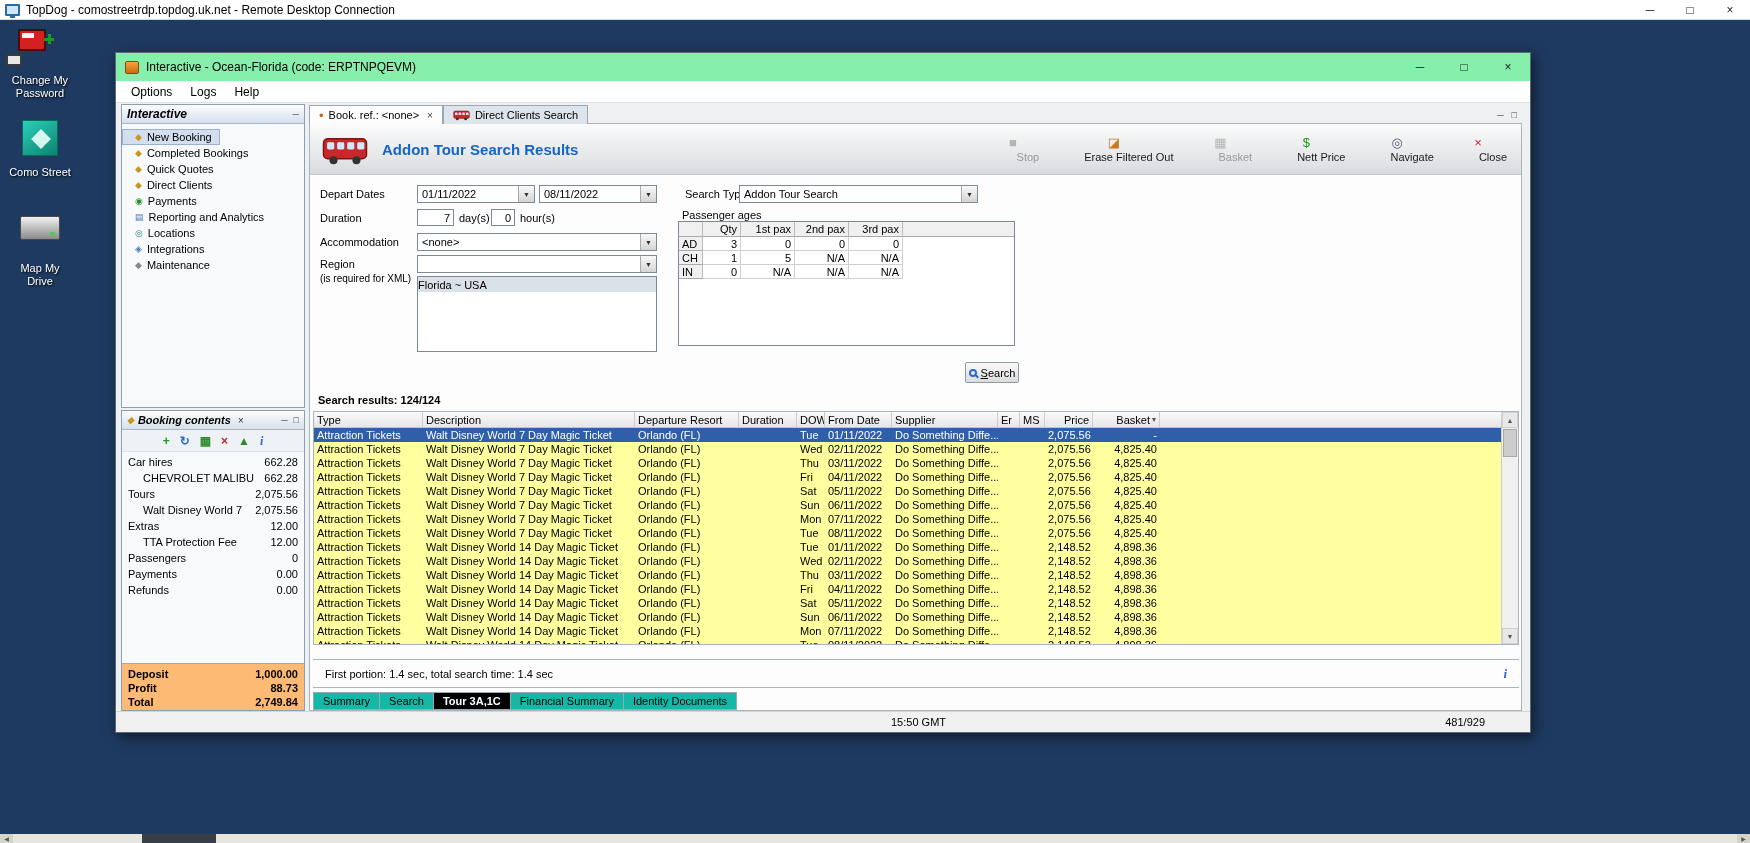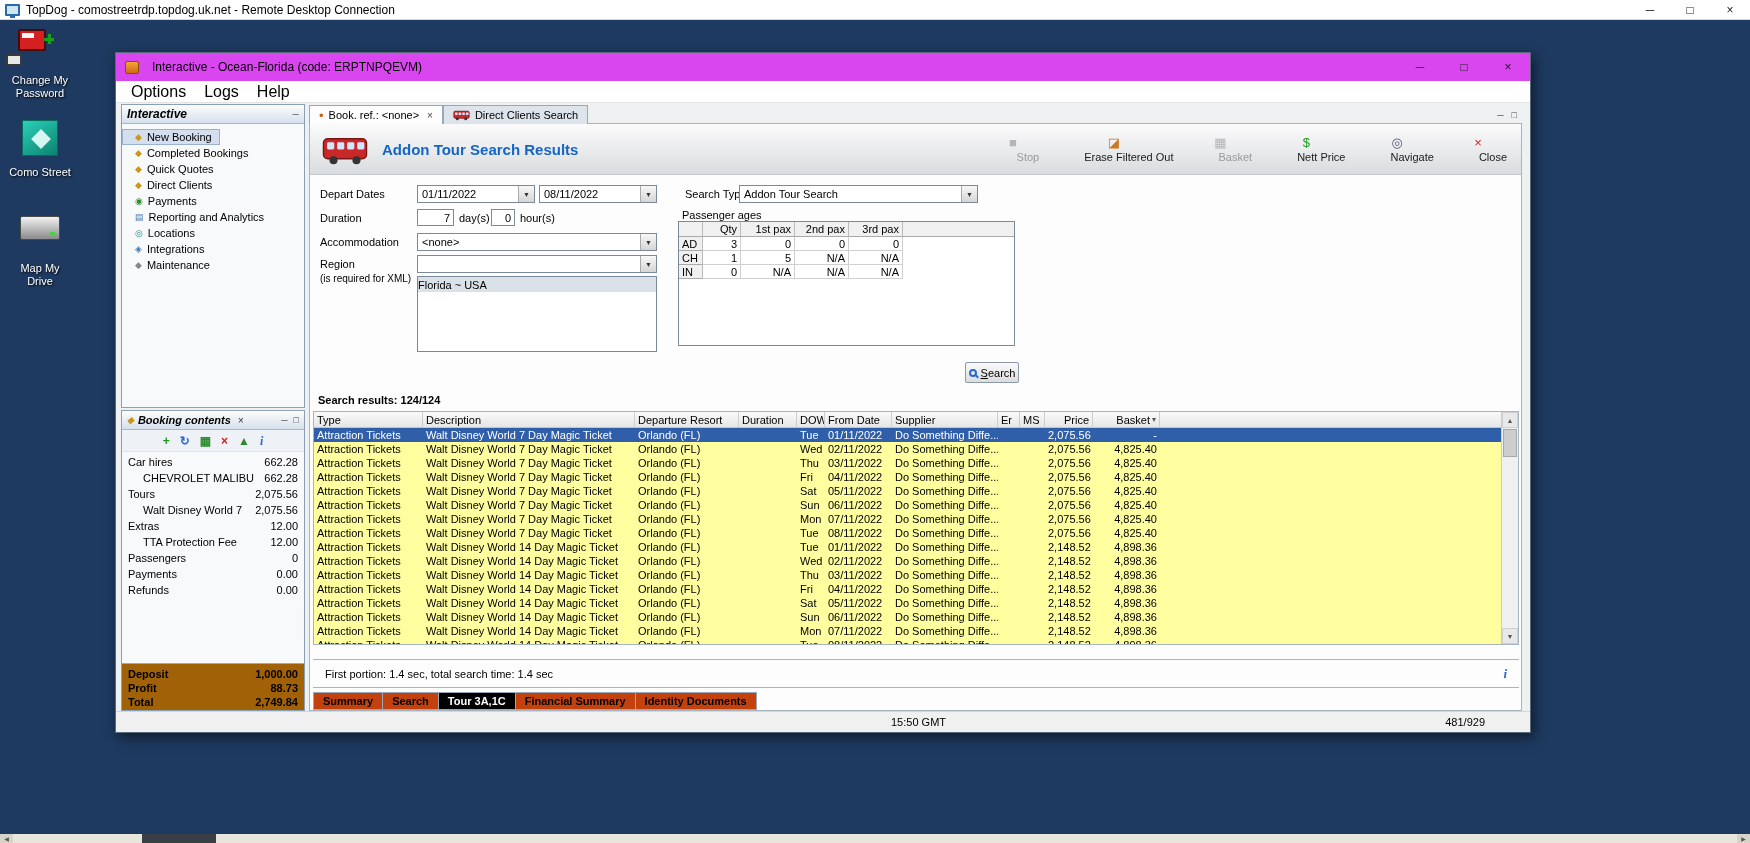--- a/index.html
+++ b/index.html
@@ -27,26 +27,26 @@
   .cmp .cmp-plus::before { content:""; position:absolute; left:4px; top:0; width:3px; height:10px; background:#17a017; }
   .cmp .cmp-plus::after { content:""; position:absolute; left:0; top:4px; width:10px; height:3px; background:#17a017; }
   .cmp .cmp-mon { position:absolute; left:4px; top:26px; width:16px; height:12px; background:#e8e8e8; border:2px solid #3a3a3a; }
   .cs { width:36px; height:36px; margin:2px auto 0; background:linear-gradient(145deg,#2ad0b8,#0d8270); border:1px solid #0a6a58; position:relative; }
   .cs::after { content:""; position:absolute; left:11px; top:11px; width:14px; height:14px; background:#eafffb; transform:rotate(45deg); opacity:.9; }
   .drv { width:40px; height:24px; margin:8px auto 0; background:linear-gradient(#f2f2f2,#8a8a8a); border:1px solid #4a4a4a; border-radius:2px; position:relative; }
   .drv::after { content:""; position:absolute; right:4px; bottom:4px; width:5px; height:3px; background:#4cd04c; }
 
   
   .app-window { position:absolute; left:115px; top:32px; width:1416px; height:681px; background:#f0f0f0; border:1px solid #5a6a7a; box-shadow:3px 4px 12px rgba(0,0,0,.55); }
-  .win-titlebar { height:28px; background:#d946ef; display:flex; align-items:center; gap:13px; padding-left:9px; font-size:12px; }
+  .win-titlebar { height:28px; background:#86efac; display:flex; align-items:center; gap:7px; padding-left:9px; font-size:12px; }
   .app-icon { width:14px; height:13px; background:linear-gradient(#f5a43c,#cf6a12); border:1px solid #8a4a08; border-radius:2px; }
   .win-controls { margin-left:auto; display:flex; height:100%; }
   .win-ctrl { width:44px; display:flex; align-items:center; justify-content:center; font-size:12px; color:#222; cursor:pointer; }
   .menubar { height:22px; background:#fff; border-bottom:1px solid #e2e2e2; display:flex; align-items:center; padding-left:6px; }
-  .menu-item { padding:2px 9px; font-size:16px; cursor:pointer; }
+  .menu-item { padding:2px 9px; font-size:12px; cursor:pointer; }
   .win-body { position:absolute; top:50px; left:0; right:0; bottom:21px; background:#eef0f2; }
 
   
   .panel { position:absolute; left:5px; width:184px; background:#f7f9fb; border:1px solid #8ca0b3; }
   .nav-panel { top:1px; height:304px; }
   .booking-panel { top:307px; height:301px; }
   .panel-header { height:19px; background:linear-gradient(#fdfdfd,#d5e0ec); border-bottom:1px solid #aab8c6; display:flex; align-items:center; gap:4px; padding:0 5px; font-weight:bold;font-style:italic; }
   .nav-panel .panel-header { font-size:12px; }
   .panel-icon { font-size:9px; color:#c9971c; }
   .ph-close { font-size:10px; color:#333; margin-left:3px; cursor:pointer; font-weight:normal; }
@@ -66,21 +66,21 @@
   .bk-toolbar { height:22px; display:flex; align-items:center; justify-content:center; gap:10px; background:#eef2f6; border-bottom:1px solid #dde4ea; }
   .bk-tool { font-size:12px; font-weight:bold; cursor:pointer; line-height:1; }
   .bk-tool:nth-child(1){ color:#1a9c1a; } .bk-tool:nth-child(2){ color:#2a6ad0; }
   .bk-tool:nth-child(3){ color:#2d8a2d; } .bk-tool:nth-child(4){ color:#cc2222; }
   .bk-tool:nth-child(5){ color:#2d8a2d; } .bk-tool:nth-child(6){ color:#2a6ad0; font-family:"Liberation Serif",serif; font-style:italic; }
   .bk-list { padding-top:2px; }
   .bk-row { display:flex; align-items:center; height:16px; padding:0 6px; }
   .bk-row.indent { padding-left:21px; }
   .bk-label { flex:1; white-space:nowrap; overflow:hidden; }
   .bk-value { padding-left:4px; }
-  .bk-totals { position:absolute; top:252px; left:0; right:0; border-top:1px solid #9aacbc; padding:4px 6px 0; background:#a16207; }
+  .bk-totals { position:absolute; top:252px; left:0; right:0; border-top:1px solid #9aacbc; padding:4px 6px 0; background:#fdba74; }
   .bk-total-row { display:flex; justify-content:space-between; height:14px; font-weight:bold; }
 
   
   .main-col { position:absolute; left:193px; top:0; right:8px; bottom:0; }
   .doc-body { position:absolute; top:20px; left:0; right:0; height:588px; background:#fdfdfd; border:1px solid #a8b4c0; }
   .doc-tabbar { position:absolute; top:2px; left:0; right:0; height:19px; display:flex; align-items:flex-end; z-index:2; }
   .doc-tab { height:19px; display:flex; align-items:center; gap:5px; padding:0 9px; border:1px solid #98a8b8; border-bottom:none; background:#dde4ec; cursor:pointer; }
   .doc-tab.active { background:#fdfdfd; }
   .mod-dot { color:#d06010; font-size:13px; line-height:1; }
   .tab-close { font-size:10px; color:#444; margin-left:3px; }
@@ -151,21 +151,21 @@
   .w-price{width:48px;} .w-basket{width:67px;} .w-fill{flex:1; border-right:none;}
   .rt-vscroll { width:17px; background:#f0f0f0; border-left:1px solid #ccc; position:relative; flex:none; }
   .vs-btn { position:absolute; left:0; right:0; height:16px; display:flex; align-items:center; justify-content:center; font-size:7px; color:#555; background:#e8e8e8; border:1px solid #d0d0d0; cursor:pointer; }
   .vs-btn.up { top:0; } .vs-btn.down { bottom:0; }
   .vs-thumb { position:absolute; left:1px; right:1px; top:17px; height:28px; background:#cdcdcd; border:1px solid #a8a8a8; cursor:pointer; }
 
   .status-line { position:absolute; top:556px; left:4px; right:3px; height:29px; border-top:1px solid #a8b4c0; border-bottom:1px solid #a8b4c0; background:#fdfdfd; display:flex; align-items:center; padding:0 12px; z-index:1; }
   .info-right { margin-left:auto; color:#2a6ad0; font-weight:bold; font-style:italic; font-family:"Liberation Serif",serif; font-size:13px; cursor:pointer; }
 
   .bottom-tabs { position:absolute; top:589px; left:4px; display:flex; z-index:2; }
-  .btab { height:18px; display:flex; align-items:center; padding:0 9px; background:#c2410c; border:1px solid #98a8b8; border-left:none; cursor:pointer;font-weight:bold; }
+  .btab { height:18px; display:flex; align-items:center; padding:0 9px; background:#14b8a6; border:1px solid #98a8b8; border-left:none; cursor:pointer; }
   .btab:first-child { border-left:1px solid #98a8b8; }
   .btab.active { background:#000000; color:#fff; font-weight:bold; }
 
   
   .win-statusbar { position:absolute; bottom:0; left:0; right:0; height:21px; background:#f0f0f0; border-top:1px solid #d5d5d5; display:flex; align-items:center; }
   .sb-left { padding-left:140px; display:flex; gap:30px; }
   .sb-time { position:absolute; left:775px; }
   .sb-counter { position:absolute; right:45px; }
 
   

